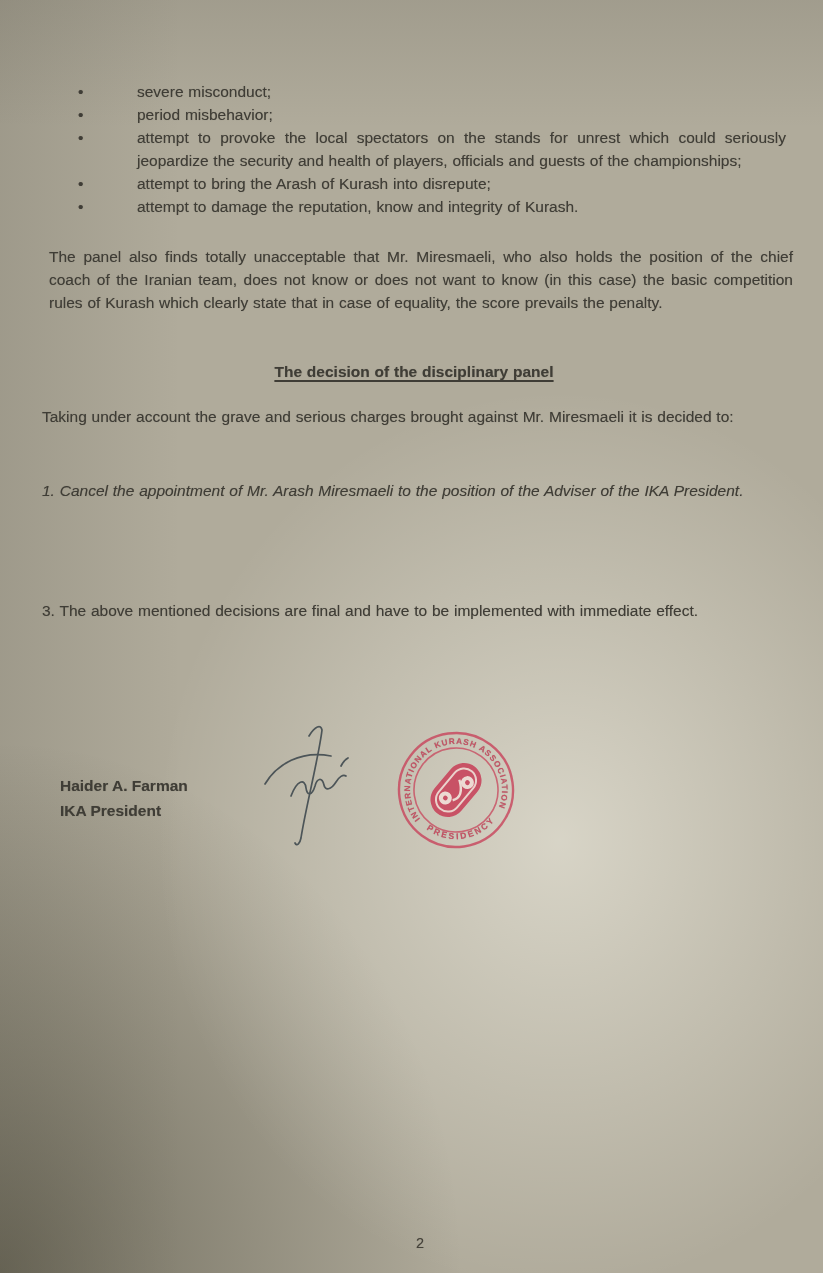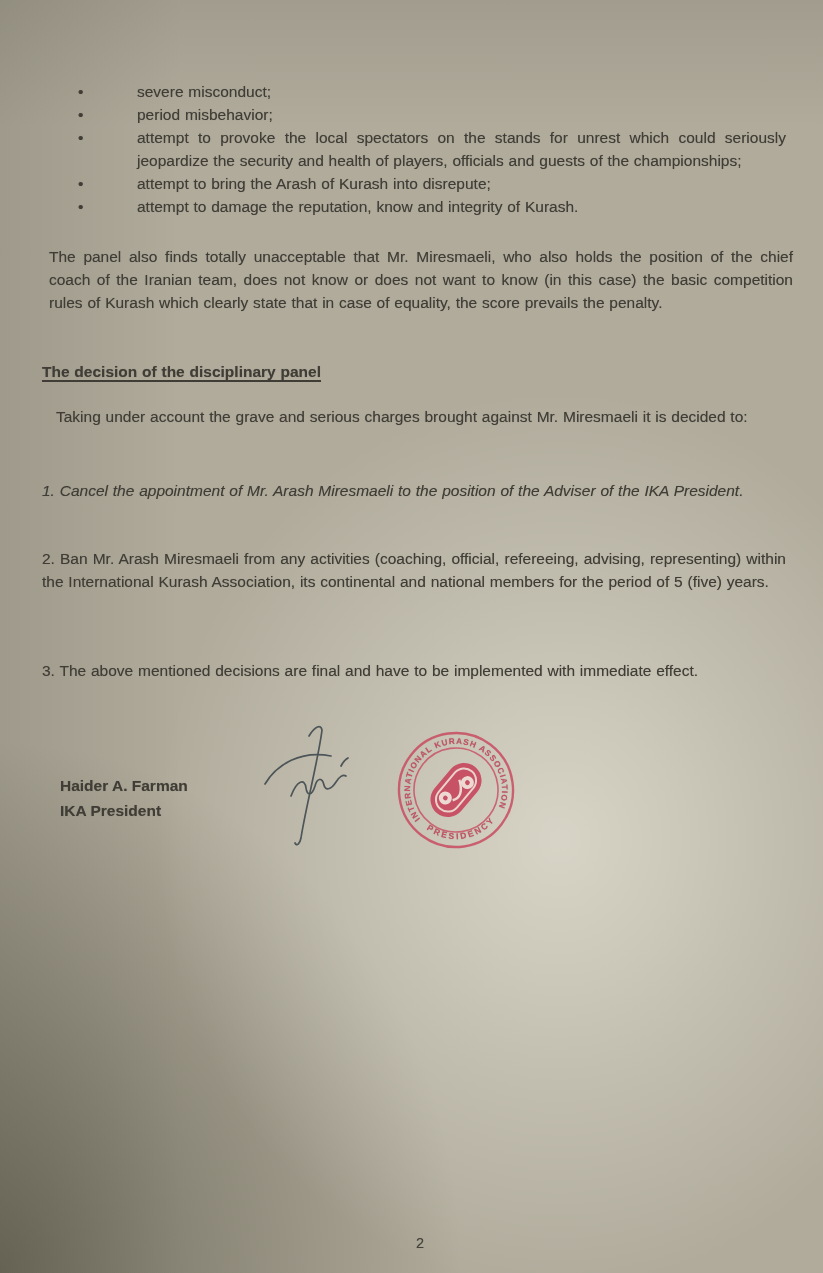--- a/index.html
+++ b/index.html
@@ -29,26 +29,26 @@
     text-shadow:0 0 0.7px rgba(62,58,48,0.45);
   }
   .block{position:absolute;left:42px;width:744px;margin:0;text-align:justify;word-spacing:0.5px;}
   
   .bullets{list-style:none;padding:0;}
   .bullets li{display:flex;}
   .bullet-dot{width:22px;margin-left:36px;flex:0 0 auto;}
   .bullet-text{flex:1;text-align:justify;margin-left:37px;}
   .pos-bullets{top:80px;}
   .pos-para-panel{top:245px;margin-left:7px;}
-  .pos-heading{top:360px;text-align:left;font-weight:bold;}
+  .pos-heading{top:360px;text-align:center;font-weight:bold;}
   .pos-heading .u{text-decoration:underline;text-underline-offset:3px;text-decoration-thickness:1.5px;}
-  .pos-para-taking{top:405px;margin-left:14px;}
+  .pos-para-taking{top:405px;}
   .pos-d1{top:479px;font-style:italic;}
   .pos-d2{top:547px;}
-  .pos-d3{top:659px;}
+  .pos-d3{top:599px;}
   .sig-block{position:absolute;left:60px;top:773px;font-weight:bold;line-height:25px;}
   .signature-svg{position:absolute;left:243px;top:716px;mix-blend-mode:multiply;opacity:.88;}
   .stamp-svg{position:absolute;left:394px;top:728px;mix-blend-mode:multiply;opacity:.9;transform:rotate(-8deg);}
   .stamp-svg text{font-family:"Liberation Sans","DejaVu Sans",sans-serif;font-weight:bold;fill:#c8455c;}
   .arc-top{font-size:8.2px;letter-spacing:1px;}
   .arc-bottom{font-size:8.5px;letter-spacing:2.2px;}
   .page-number{position:absolute;left:42px;top:1232px;width:756px;text-align:center;font-size:14.5px;color:#45423a;}
 </style>
 </head>
 <body>
@@ -81,21 +81,20 @@
 
     <p class="block pos-para-panel">The panel also finds totally unacceptable that Mr. Miresmaeli, who also holds the position of the chief coach of the Iranian team, does not know or does not want to know (in this case) the basic competition rules of Kurash which clearly state that in case of equality, the score prevails the penalty.</p>
 
     <div class="block pos-heading">
       <span class="u">The decision of the disciplinary panel</span>
     </div>
 
     <p class="block pos-para-taking">Taking under account the grave and serious charges brought against Mr. Miresmaeli it is decided to:</p>
 
     <p class="block pos-d1">1. Cancel the appointment of Mr. Arash Miresmaeli to the position of the Adviser of the IKA President.</p>
-    <p class="block pos-d2">2. Ban Mr. Arash Miresmaeli from any activities (coaching, official, refereeing, advising, representing) within the International Kurash Association, its continental and national members for the period of 5 (five) years.</p>
     <p class="block pos-d3">3. The above mentioned decisions are final and have to be implemented with immediate effect.</p>
 
     <div class="sig-block">
       <div>Haider A. Farman</div>
       <div>IKA President</div>
     </div>
 
     <svg class="signature-svg" width="118" height="138" viewBox="0 0 118 138">
       <g fill="none" stroke="#3c464c" stroke-width="1.7" stroke-linecap="round" stroke-linejoin="round">
         <path d="M 66,20 C 72,10 78,8 79,14 C 76,40 62,95 58,122 C 57,127 54,131 52,127"></path>

